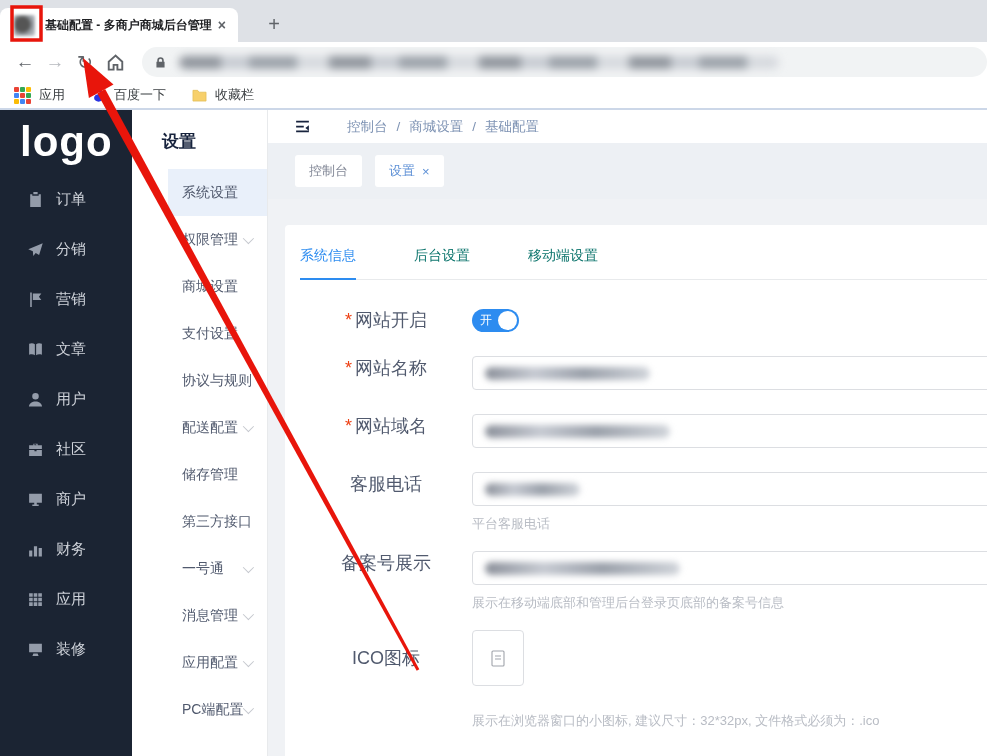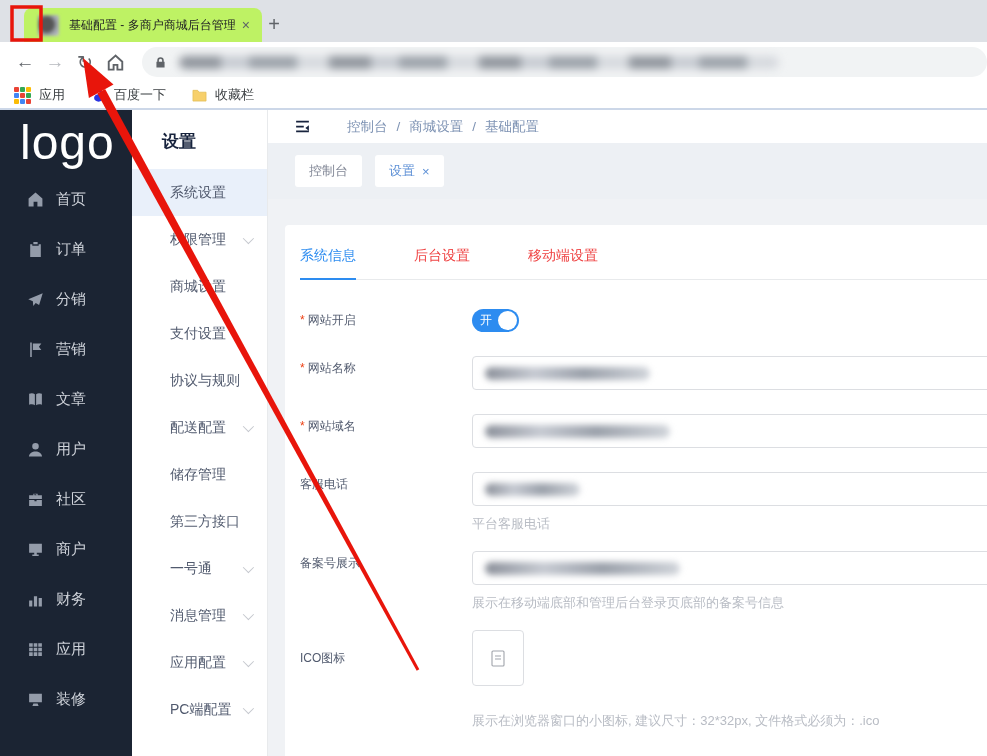--- a/index.html
+++ b/index.html
@@ -1,22 +1,22 @@
 <!DOCTYPE html>
 <html><head>
 <meta charset="utf-8">
 <style>
   * { margin:0; padding:0; box-sizing:border-box; }
   html,body { width:987px; height:756px; overflow:hidden; }
   body { position:relative; font-family:"Liberation Sans","DejaVu Sans",sans-serif; background:#fff; }
 
   
   .tabstrip { position:absolute; top:0; left:0; width:100%; height:42px; background:#dee1e6; }
-  .tab { position:absolute; left:24px; top:8px; width:238px; height:34px; background:#bef264;
-         border-radius:8px 8px 0 0; display:flex; align-items:center; padding:0 8px 0 8px; }
+  .tab { position:absolute; left:0; top:8px; width:238px; height:34px; background:#ffffff;
+         border-radius:8px 8px 0 0; display:flex; align-items:center; padding:0 8px 0 8px;font-weight:bold; }
   .favicon { width:21px; height:21px; margin-left:6px; border-radius:2px; flex:0 0 auto;
              background:radial-gradient(circle at 40% 45%, #555 0 38%, #9aa0a6 60%, #c9ccd1 100%);
              filter:blur(1.5px); }
   .tab-title { font-size:12px; color:#202124; margin-left:10px; white-space:nowrap; overflow:hidden; flex:1; }
   .tab-close { font-size:14px; color:#5f6368; padding:0 4px; cursor:default; }
   .new-tab { position:absolute; left:260px; top:10px; width:28px; height:28px; display:flex;
              align-items:center; justify-content:center; font-size:20px; color:#5f6368; border-radius:50%; }
 
   .toolbar { position:absolute; top:42px; left:0; width:100%; height:40px; background:#fff;
              display:flex; align-items:center; padding-left:10px; }
@@ -34,28 +34,28 @@
   .bm-item { display:flex; align-items:center; margin-right:26px; }
   .bm-item .lbl { margin-left:8px; }
   .apps-grid { display:grid; grid-template-columns:repeat(3,5px); grid-gap:1px; }
   .apps-grid i { width:5px; height:5px; border-radius:1px; display:block; }
 
   
   .app { position:absolute; top:110px; left:0; width:987px; height:646px; display:flex; }
 
   .sidebar { width:132px; background:#1b2433; color:#cfd3da; flex:0 0 auto; overflow:hidden; }
   .logo { height:64px; display:flex; align-items:center; padding-left:20px;
-          font-size:48px; font-weight:normal; color:#fff; letter-spacing:1px; }
+          font-size:42px; font-weight:bold; color:#fff; letter-spacing:1px; }
   .side-item { height:50px; display:flex; align-items:center; padding-left:27px; font-size:15px; }
   .side-item svg { width:17px; height:17px; margin-right:12px; color:#949caa; flex:0 0 auto; }
 
   .submenu { width:136px; background:#fff; border-right:1px solid #e8eaec; flex:0 0 auto; overflow:hidden; }
   .submenu-title { padding:20px 0 16px 30px; font-size:17px; font-weight:bold; color:#17233d; }
-  .sub-item { position:relative; height:47px; display:flex; align-items:center; padding-left:38px;
-              font-size:14px; color:#515a6e; }
+  .sub-item { position:relative; height:47px; display:flex; align-items:center; padding-left:14px;
+              font-size:14px; color:#515a6e;margin-left:36px; }
   .sub-item.active { background:#e9f0fa; }
   .chev { position:absolute; right:16px; top:20px; width:8px; height:8px;
           border-right:1.5px solid #c5c8ce; border-bottom:1.5px solid #c5c8ce;
           transform:rotate(45deg) translateY(-2px); }
 
   .main { flex:1; display:flex; flex-direction:column; background:#f0f2f5; min-width:0; }
   .main-header { height:33px; background:#fff; display:flex; align-items:center; padding-left:26px; flex:0 0 auto; }
   .collapse-icon { color:#17233d; display:flex; }
   .breadcrumb { margin-left:36px; font-size:13.5px; color:#7d92b3; display:flex; align-items:center; }
   .breadcrumb span { margin-right:9px; }
@@ -63,27 +63,27 @@
   .tagbar { height:56px; background:#edf0f4; padding:12px 0 0 27px; display:flex; flex:0 0 auto; }
   .tag { height:32px; background:#fff; border-radius:3px; padding:0 14px; margin-right:13px;
          display:inline-flex; align-items:center; font-size:13px; color:#808695; }
   .tag.active { color:#5d90d6; }
   .tag .tclose { margin-left:7px; font-size:13px; }
 
   .content { flex:1; padding:26px 0 0 17px; min-height:0; }
   .panel { background:#fff; border-radius:4px 0 0 0; height:100%; padding:22px 0 0 15px; }
 
   .ptabs { display:flex; border-bottom:1px solid #e8eaec; padding-left:0;gap:18px; }
-  .ptab { font-size:14px; color:#ef4444; padding-bottom:13px; margin-right:40px; }
+  .ptab { font-size:14px; color:#0f766e; padding-bottom:13px; margin-right:40px; }
   .ptab.active { color:#2d8cf0; border-bottom:2px solid #2d8cf0; margin-bottom:-1px; }
 
   .form { margin-top:28px; }
   .form-row { display:flex; margin-bottom:24px; }
-  .form-label { width:172px; flex:0 0 auto; text-align:left; padding-right:0;
-                font-size:12px; color:#515a6e; line-height:24px; white-space:nowrap; }
+  .form-label { width:172px; flex:0 0 auto; text-align:center; padding-right:0;
+                font-size:18px; color:#515a6e; line-height:24px; white-space:nowrap; }
   .req { color:#ed4014; margin-right:3px; }
   .form-ctrl { flex:0 0 auto; }
   .input { width:540px; height:34px; border:1px solid #dcdee2; border-radius:4px; background:#fff;
            display:flex; align-items:center; padding-left:12px; }
   .mask { height:13px; border-radius:7px; filter:blur(3px);
           background:linear-gradient(90deg,#8a8f99,#c6cad2 30%,#9aa0aa 60%,#d0d4da); }
   .hint { margin-top:9px; font-size:13px; color:#b8bcc4; }
 
   .toggle { width:47px; height:23px; background:#2d8cf0; border-radius:12px; position:relative;
             display:flex; align-items:center; margin-top:1px; }
@@ -158,26 +158,20 @@
   </div>
 </div>
 
 <div class="app">
 
   <div class="sidebar">
     <div class="logo">logo</div>
 
     <div class="side-item">
       <svg viewBox="0 0 16 16" fill="currentColor">
-          <path d="M8 1.5 14.5 7v7.5H9.8V10H6.2v4.5H1.5V7Z"></path>
-        </svg>
-      <span>首页</span>
-    </div>
-    <div class="side-item">
-      <svg viewBox="0 0 16 16" fill="currentColor">
           <path d="M6 1h4v2H6Zm-3 2h2v1.5h6V3h2v12H3Zm2.5 4h5v1h-5Zm0 3h5v1h-5Z"></path>
         </svg>
       <span>订单</span>
     </div>
     <div class="side-item">
       <svg viewBox="0 0 16 16" fill="currentColor">
           <path d="M14.8 2 1.2 7.8l4.3 1.9.4 4.3 2.3-2.8 3.2 2Z"></path>
         </svg>
       <span>分销</span>
     </div>

